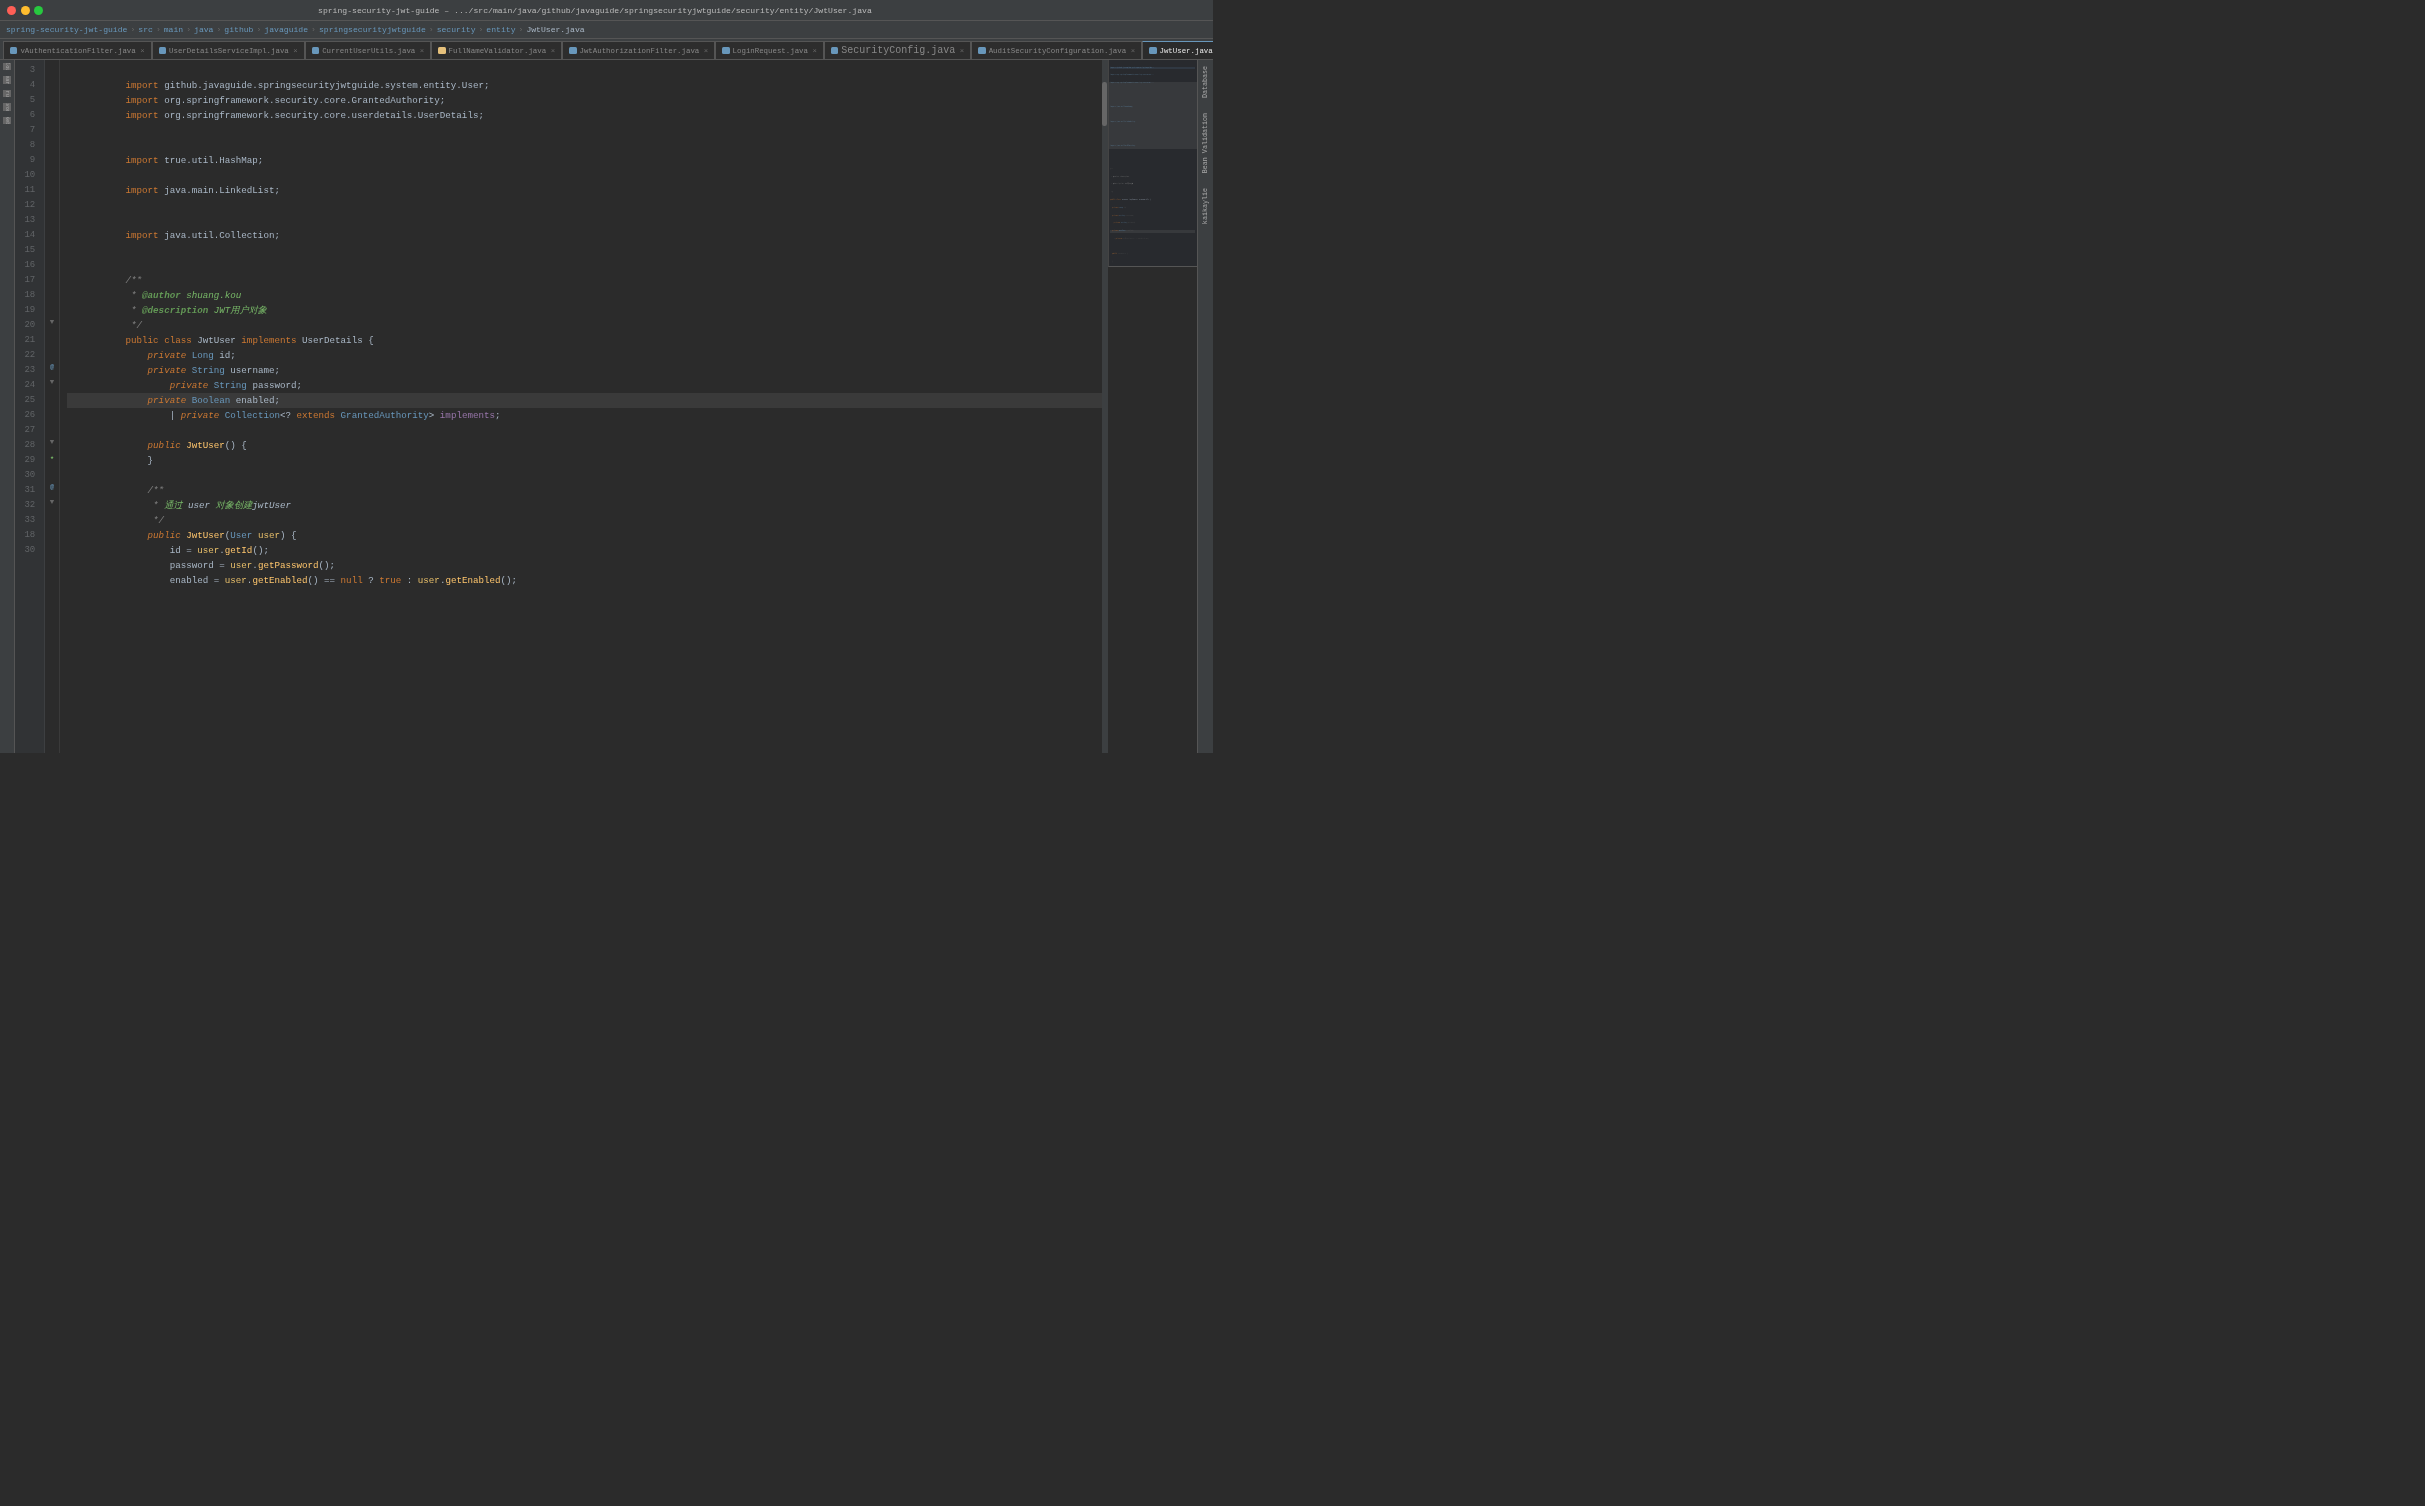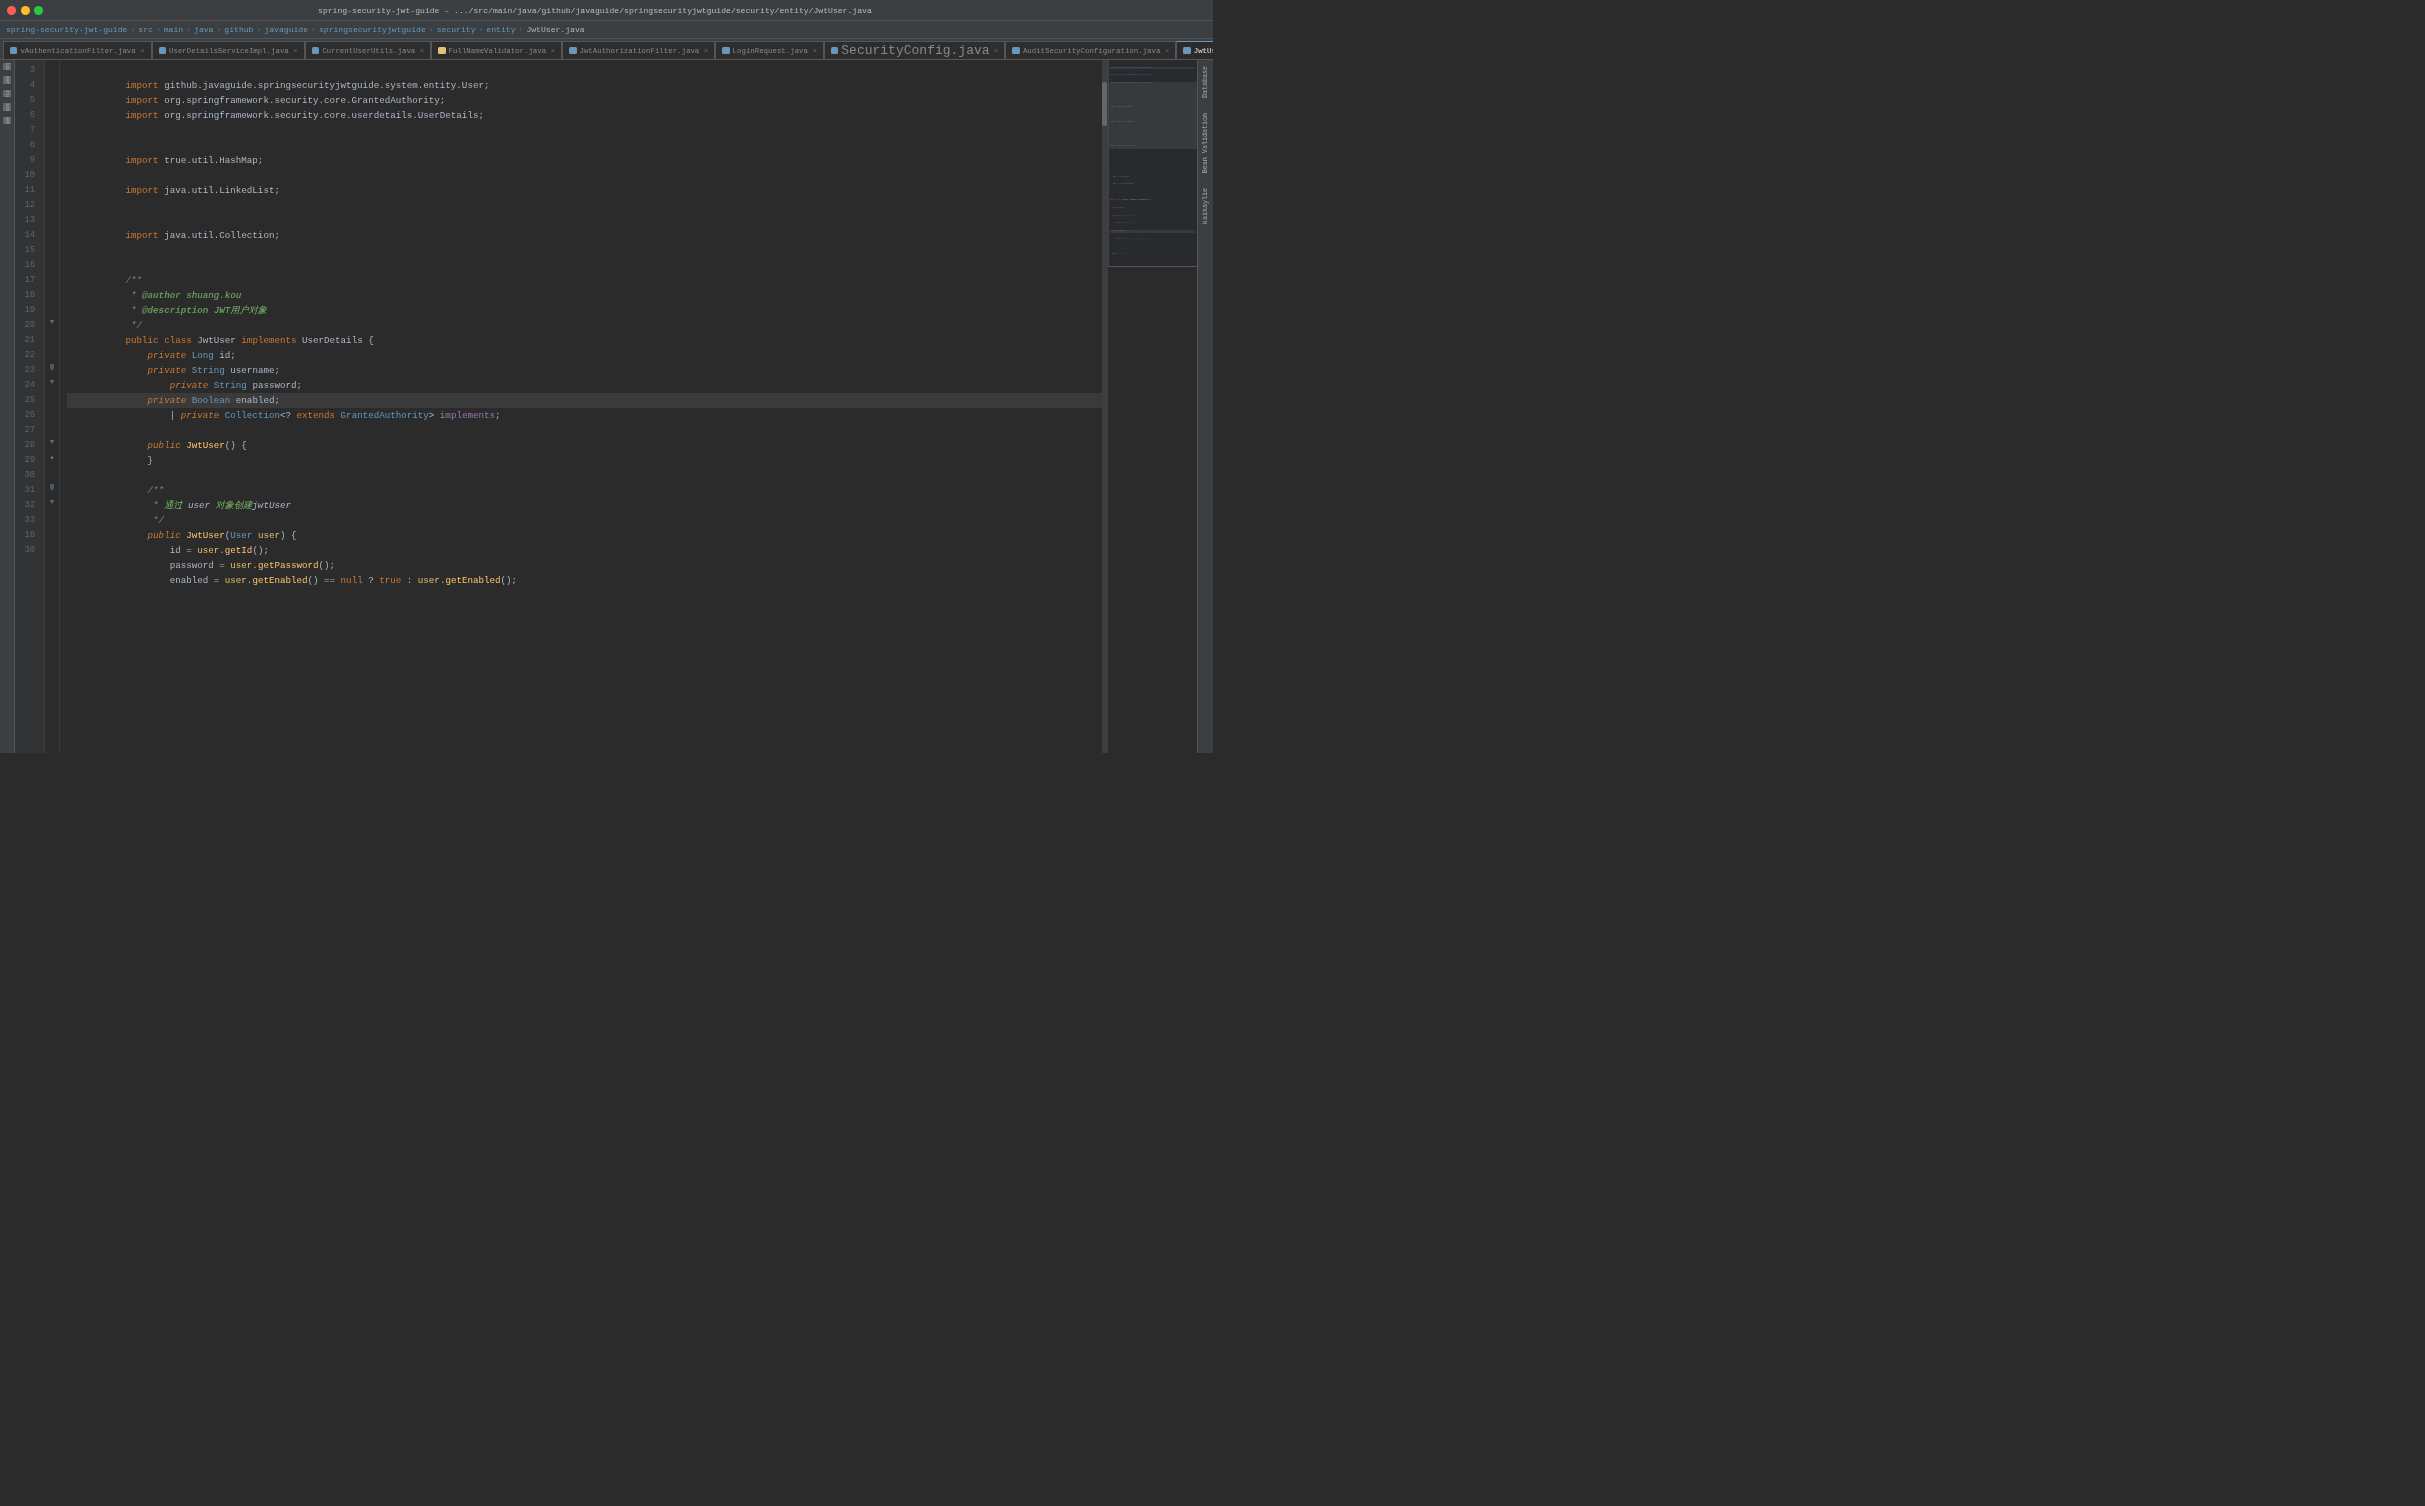--- a/index.html
+++ b/index.html
@@ -311,21 +311,21 @@
     <span style="font-size:7.4px">JwtAuthorizationFilter.java</span>
     <span class="tab-close">×</span>
   </div>
   <div class="tab">
     <span class="tab-icon" style="background:#6897bb"></span>
     <span style="font-size:7.4px">LoginRequest.java</span>
     <span class="tab-close">×</span>
   </div>
   <div class="tab">
     <span class="tab-icon" style="background:#6897bb"></span>
-    <span style="font-size:13px">SecurityConfig.java</span>
+    <span style="font-size:10px">SecurityConfig.java</span>
     <span class="tab-close">×</span>
   </div>
   <div class="tab">
     <span class="tab-icon" style="background:#6897bb"></span>
     <span style="font-size:7.4px">AuditSecurityConfiguration.java</span>
     <span class="tab-close">×</span>
   </div>
   <div class="tab active">
     <span class="tab-icon" style="background:#6897bb"></span>
     <span style="font-size:7.4px">JwtUser.java</span>
@@ -449,21 +449,21 @@
 
         <div class="code-line">&nbsp;</div>
 
         <div class="code-line">
           <span class="kw">import</span> <span style="color:#a9b7c6;">true.util.HashMap;</span>
         </div>
 
         <div class="code-line">&nbsp;</div>
 
         <div class="code-line">
-          <span class="kw">import</span> <span style="color:#a9b7c6;">java.util.LinkedList;</span>
+          <span class="kw">import</span> <span style="color:#a9b7c6;">java.main.LinkedList;</span>
         </div>
 
         <div class="code-line">&nbsp;</div>
 
         <div class="code-line">&nbsp;</div>
 
         <div class="code-line">
           <span class="kw">import</span> <span style="color:#a9b7c6;">java.util.Collection;</span>
         </div>
 

